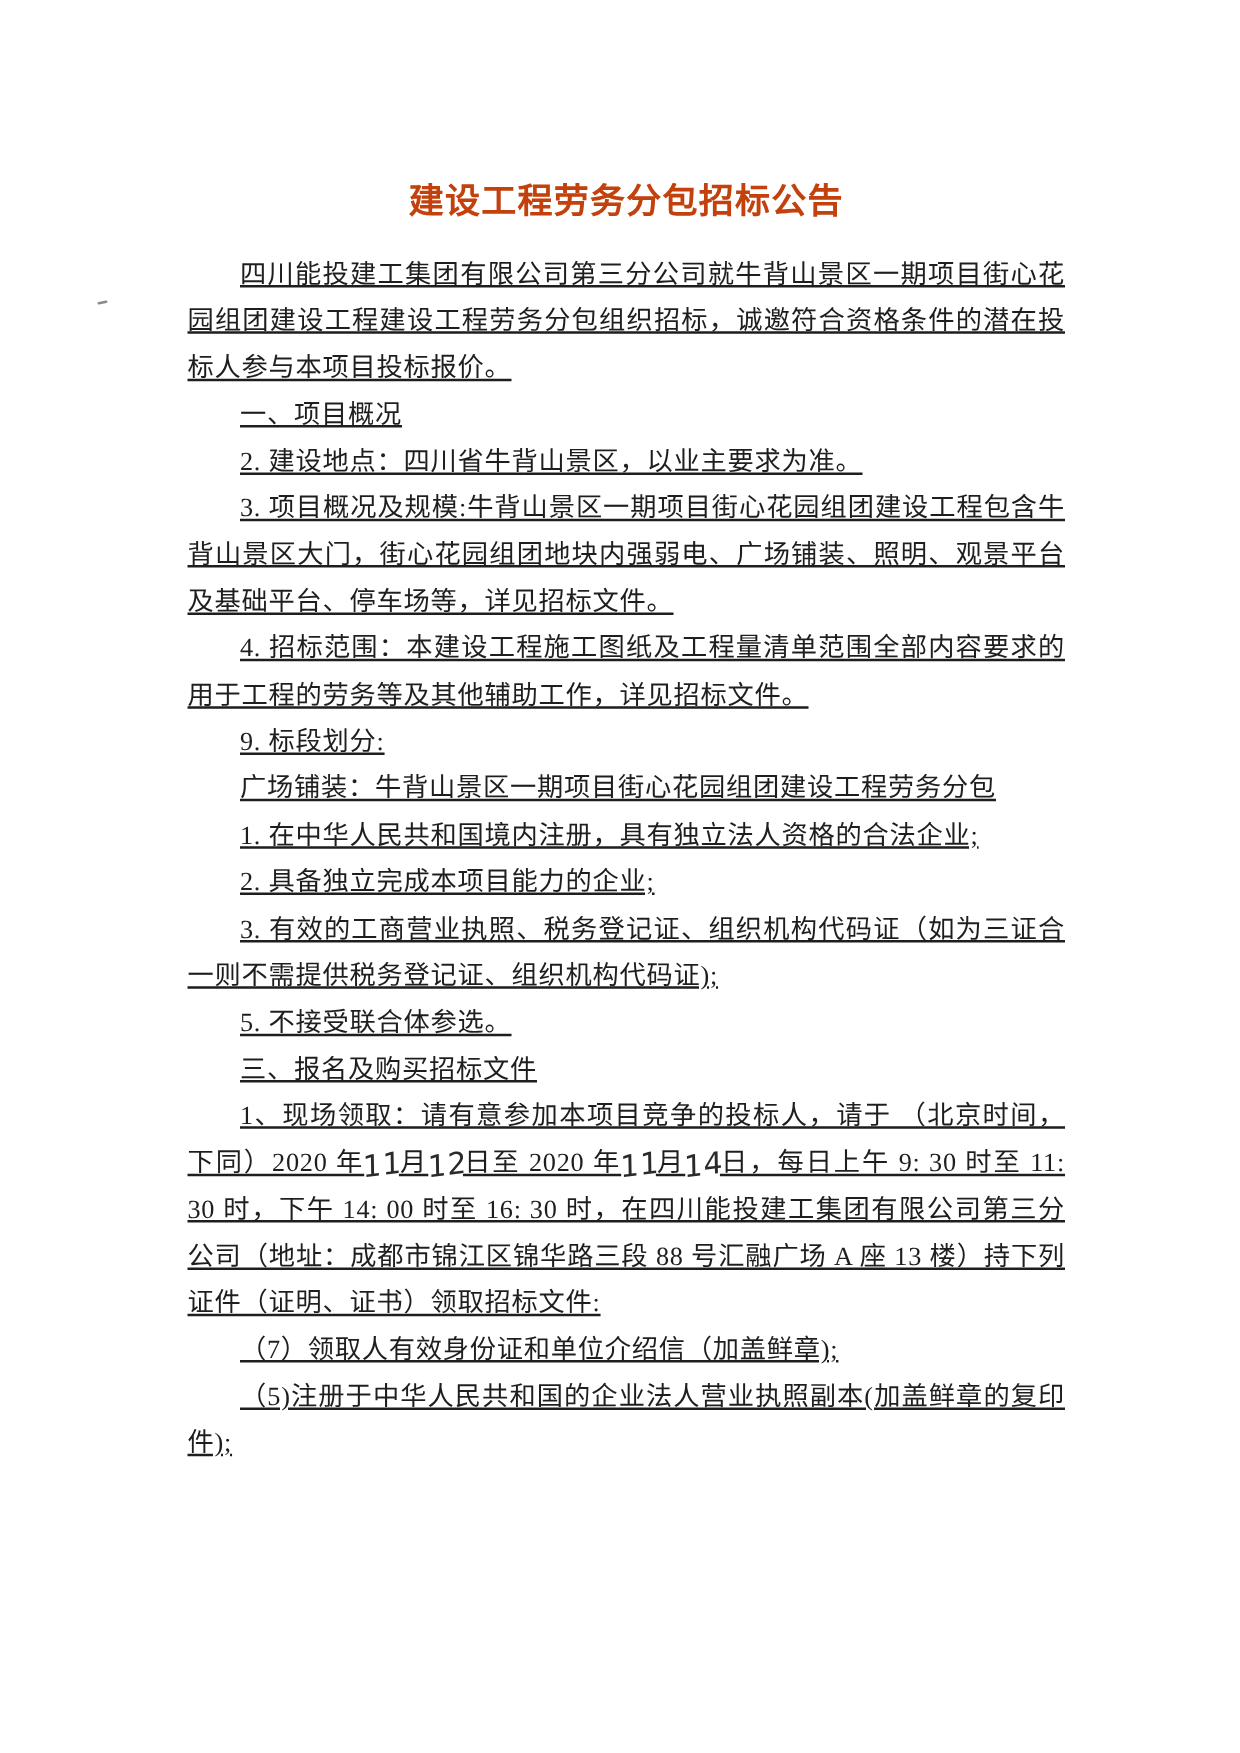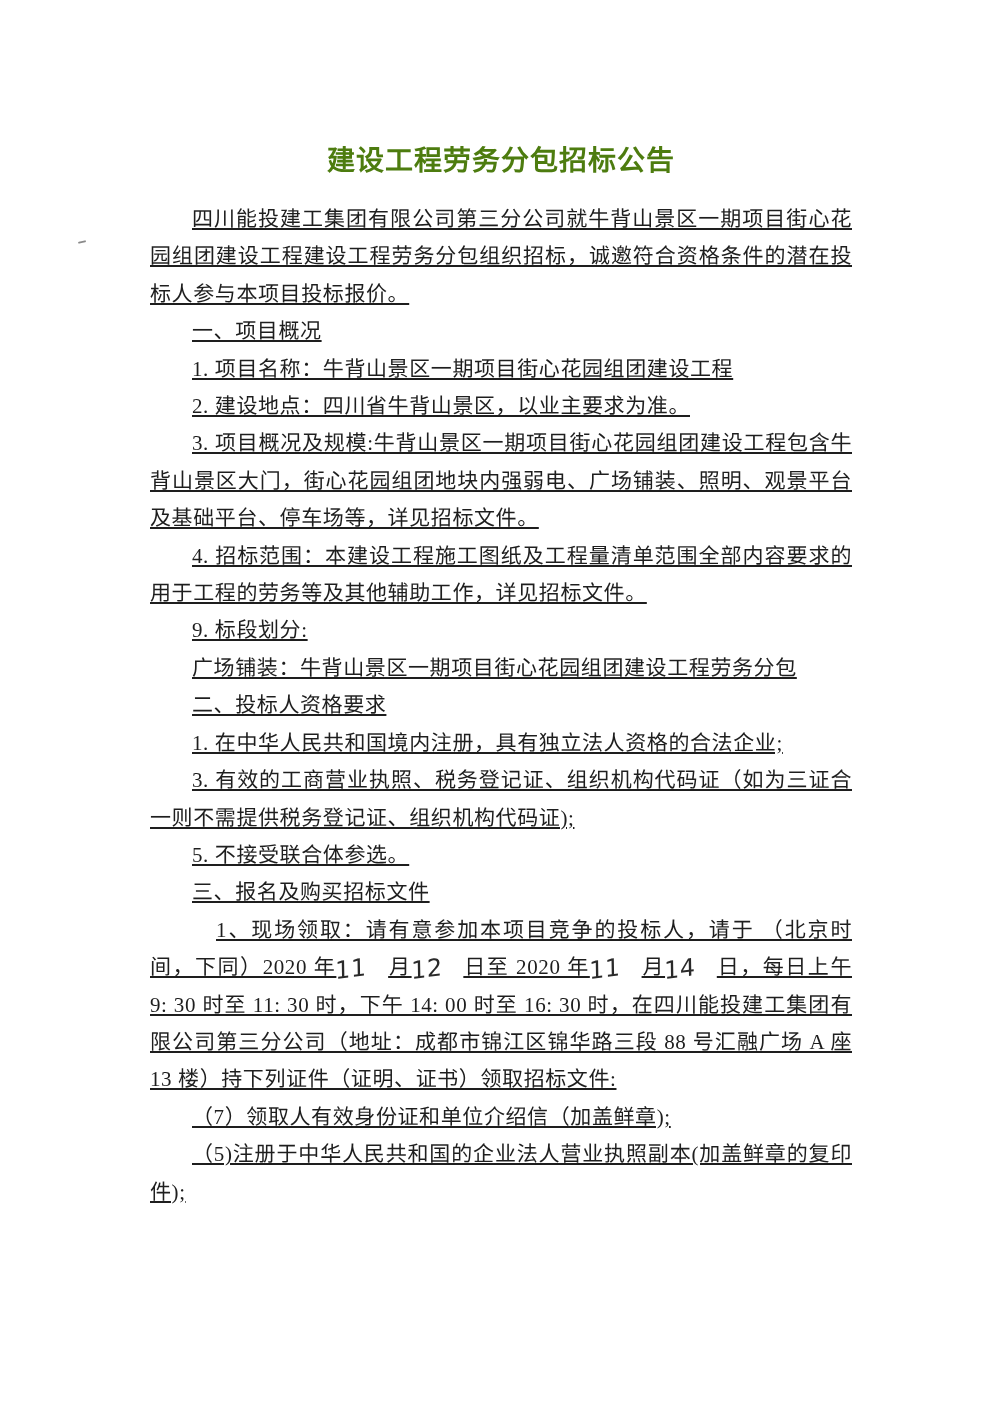--- a/index.html
+++ b/index.html
@@ -19,21 +19,21 @@
     position: absolute;
     top: 138px;
     left: 150px;
     width: 702px;
     margin: 0;
     text-align: center;
     font-family: "DejaVu Sans", sans-serif;
     font-weight: bold;
     font-size: 28px;
     letter-spacing: 1px;
-    color: #4d7c0f;
+    color: #c2410c;
   }
   .doc-body {
     position: absolute;
     top: 201px;
     left: 150px;
     width: 702px;
     font-family: "Liberation Serif", serif;
     font-size: 21px;
     line-height: 37.4px;
     letter-spacing: 0.6px;
@@ -54,21 +54,21 @@
     font-size: 24px;
     line-height: 1;
     font-weight: 500;
     transform: rotate(-7deg) skewX(-6deg);
     position: relative;
     top: 3px;
     margin: 0 -3px 0 -1px;
     color: #2a2a2a;
     text-indent: 0;
   }
-  .seg { text-indent: 0; margin-left: 24px; }
+  .seg { text-indent: 0; }
   
   .scan-speck {
     position: absolute;
     left: 78px;
     top: 241px;
     width: 8px;
     height: 2px;
     background: #8a8a8a;
     transform: rotate(-12deg);
     border-radius: 1px;
@@ -76,28 +76,27 @@
 </style>
 </head>
 <body>
 
 <div class="sheet">
   <div class="scan-speck"></div>
   <h1 class="doc-title">建设工程劳务分包招标公告</h1>
   <div class="doc-body">
       <p>四川能投建工集团有限公司第三分公司就牛背山景区一期项目街心花园组团建设工程建设工程劳务分包组织招标，诚邀符合资格条件的潜在投标人参与本项目投标报价。</p>
       <p>一、项目概况</p>
-      <p>1. 项目名称：牛背山景区一期项目街心花园组团建设工程</p>
       <p>2. 建设地点：四川省牛背山景区，以业主要求为准。</p>
       <p>3. 项目概况及规模:牛背山景区一期项目街心花园组团建设工程包含牛背山景区大门，街心花园组团地块内强弱电、广场铺装、照明、观景平台及基础平台、停车场等，详见招标文件。</p>
       <p>4. 招标范围：本建设工程施工图纸及工程量清单范围全部内容要求的用于工程的劳务等及其他辅助工作，详见招标文件。</p>
       <p>9. 标段划分:</p>
       <p>广场铺装：牛背山景区一期项目街心花园组团建设工程劳务分包</p>
-      <p>二、投标人资格要求</p>
       <p>1. 在中华人民共和国境内注册，具有独立法人资格的合法企业;</p>
+      <p>2. 具备独立完成本项目能力的企业;</p>
       <p>3. 有效的工商营业执照、税务登记证、组织机构代码证（如为三证合一则不需提供税务登记证、组织机构代码证);</p>
       <p>5. 不接受联合体参选。</p>
       <p>三、报名及购买招标文件</p>
       <p><span class="seg">1、现场领取：请有意参加本项目竞争的投标人，请于 （北京时间，下同）2020 年</span><span class="hw">11</span><span class="seg">月</span><span class="hw">12</span><span class="seg">日至 2020 年</span><span class="hw">11</span><span class="seg">月</span><span class="hw">14</span><span class="seg">日，每日上午 9: 30 时至 11: 30 时，下午 14: 00 时至 16: 30 时，在四川能投建工集团有限公司第三分公司（地址：成都市锦江区锦华路三段 88 号汇融广场 A 座 13 楼）持下列证件（证明、证书）领取招标文件:</span></p>
       <p>（7）领取人有效身份证和单位介绍信（加盖鲜章);</p>
       <p>（5)注册于中华人民共和国的企业法人营业执照副本(加盖鲜章的复印件);</p>
     </div>
 </div>
 
 </body></html>

